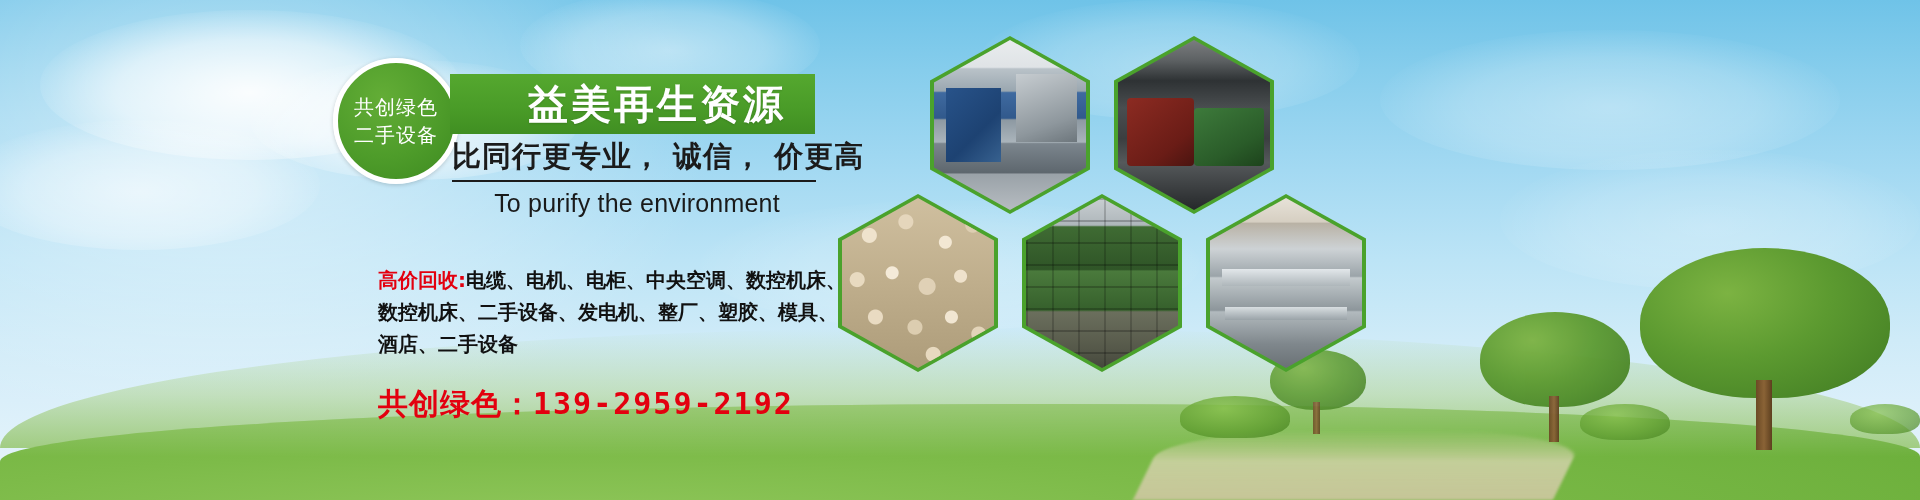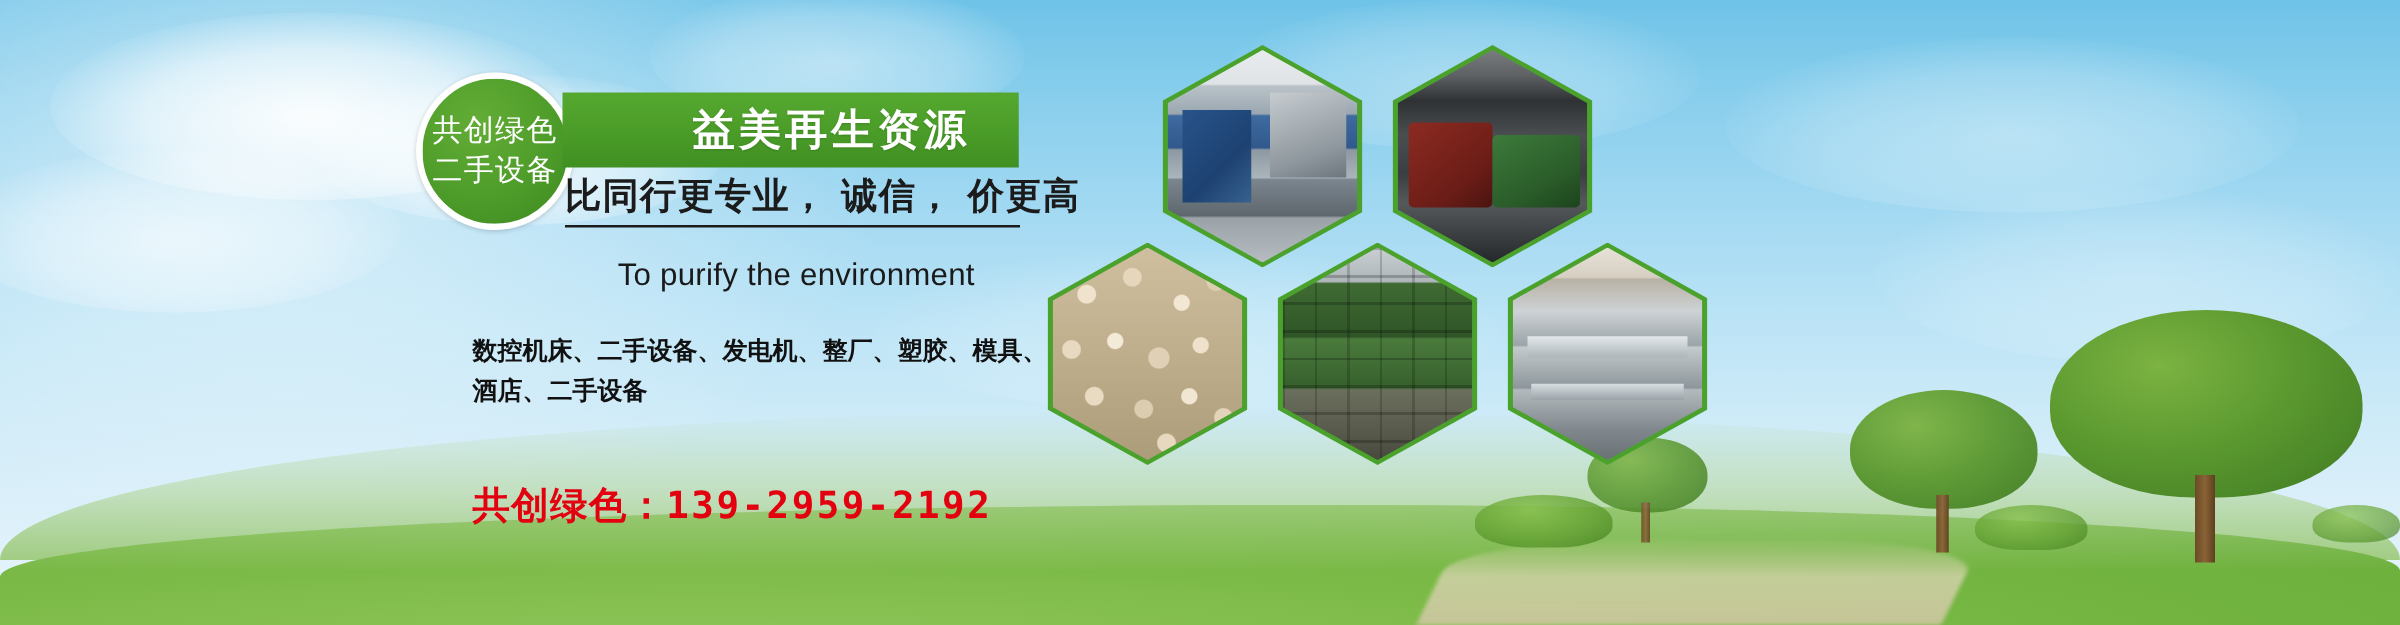--- a/index.html
+++ b/index.html
@@ -103,46 +103,46 @@
   .badge {
     position:absolute; left:333px; top:58px;
     width:126px; height:126px; border-radius:50%;
     background:radial-gradient(circle at 38% 30%, #63ad36 0%, #4e9c2a 55%, #3d8a20 100%);
     border:5px solid #ffffff;
     box-shadow:0 1px 4px rgba(0,0,0,.18);
     display:flex; flex-direction:column; align-items:center; justify-content:center;
     gap:8px;
   }
   .badge span {
-    color:#ffffff; font-size:24px; letter-spacing:1px; line-height:1;
+    color:#ffffff; font-size:20px; letter-spacing:1px; line-height:1;
     font-family:Liberation Serif, serif; font-weight:500;
     white-space:nowrap;
   }
 
   .greenbar {
     position:absolute; left:450px; top:74px; width:365px; height:60px;
     background:linear-gradient(to bottom,#55a82f 0%,#4a9c28 55%,#408f22 100%);
     display:flex; align-items:center;
   }
   .greenbar .title {
-    color:#ffffff; font-size:34px; font-weight:700; letter-spacing:3px;
-    margin-left:104px; white-space:nowrap;
+    color:#ffffff; font-size:40px; font-weight:700; letter-spacing:3px;
+    margin-left:78px; white-space:nowrap;
     font-family:Liberation Sans, sans-serif;
     text-shadow:0 1px 2px rgba(0,0,0,.15);
   }
 
   .slogan-wrap { position:absolute; left:452px; top:138px; width:370px; }
   .slogan {
     font-size:29px; font-weight:700; color:#1b1b1b; letter-spacing:1px;
     white-space:nowrap; line-height:1.28;
     font-family:"DejaVu Sans","Liberation Sans",sans-serif;
   }
   .slogan-rule { height:2px; background:#1b1b1b; width:364px; margin-top:5px; }
   .slogan-en {
-    text-align:center; font-size:25px; color:#1a1a1a; margin-top:24px;
+    text-align:center; font-size:25px; color:#1a1a1a; margin-top:7px;
     letter-spacing:.2px; font-family:"Liberation Sans","DejaVu Sans",sans-serif;
   }
 
   .recycle { position:absolute; left:378px; top:264px; width:470px; }
   .recycle-line {
     font-size:20px; color:#111111; line-height:1.6; white-space:nowrap; font-weight:700;
     font-family:"DejaVu Sans","Liberation Sans",sans-serif;
   }
   .recycle-label { color:#e3000f; font-weight:700; }
 
@@ -303,20 +303,23 @@
       <div class="title">益美再生资源</div>
     </div>
 
     <div class="slogan-wrap">
       <div class="slogan">比同行更专业，  诚信，  价更高</div>
       <div class="slogan-rule"></div>
       <div class="slogan-en">To purify the environment</div>
     </div>
 
     <div class="recycle">
+      <div class="recycle-line">
+        <span class="recycle-label">高价回收:</span><span>电缆、电机、电柜、中央空调、数控机床、</span>
+      </div>
       <div class="recycle-line">数控机床、二手设备、发电机、整厂、塑胶、模具、</div>
       <div class="recycle-line">酒店、二手设备</div>
     </div>
 
     <div class="hotline">
       <span>共创绿色：</span><span class="num">139-2959-2192</span>
     </div>
   </div>
 
   <div class="hexes">

